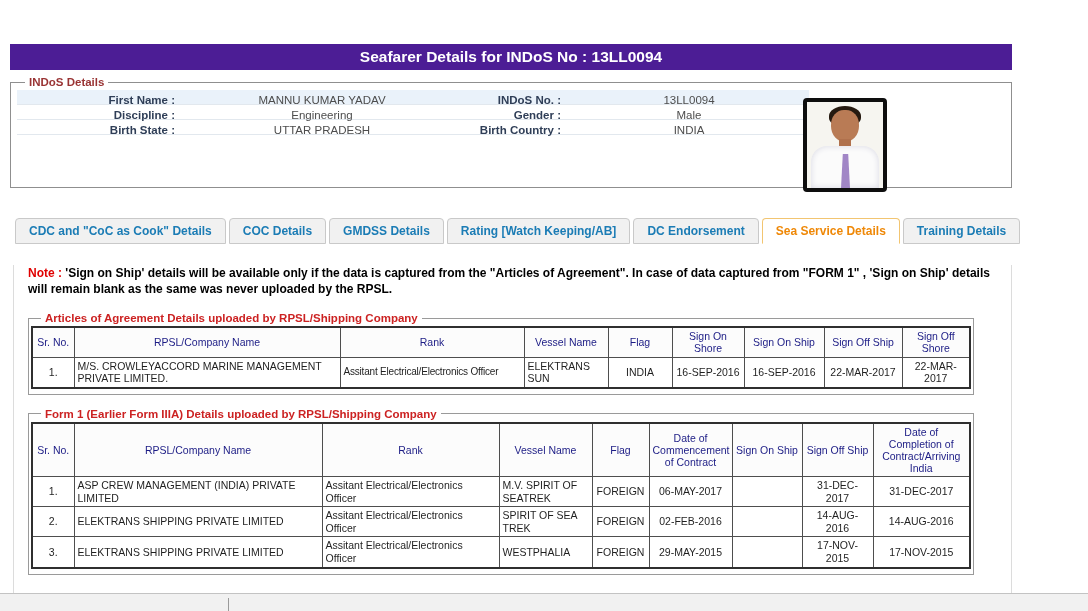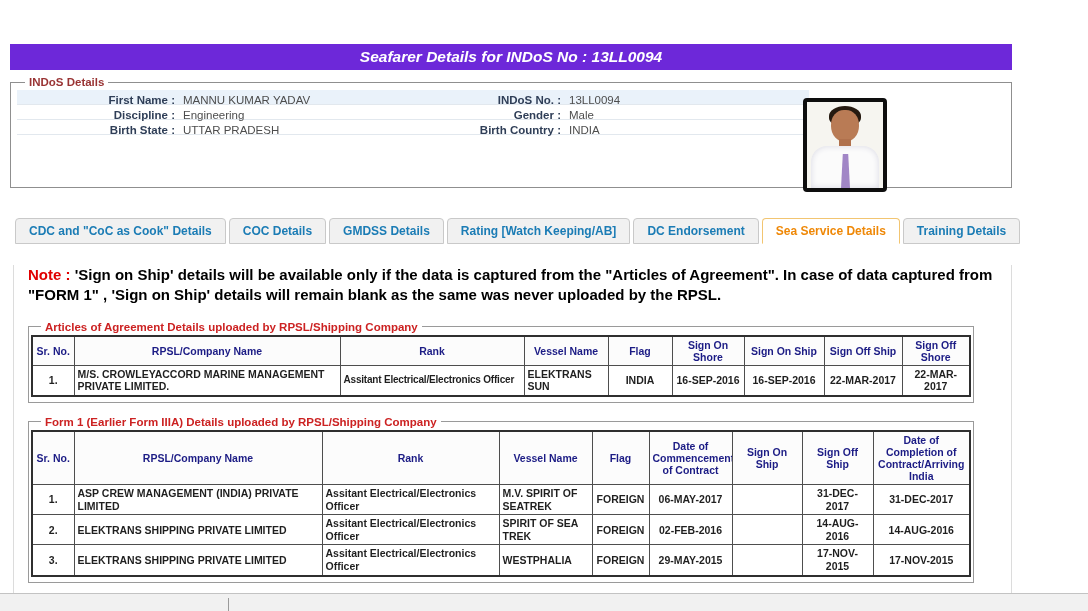--- a/index.html
+++ b/index.html
@@ -1,34 +1,34 @@
 <!DOCTYPE html>
 <html><head>
 <meta charset="utf-8">
 <style>
   * { margin:0; padding:0; box-sizing:border-box; }
   body { background:#fff; font-family:"Liberation Sans", sans-serif; }
   .page { position:relative; width:1088px; height:611px; background:#fff; overflow:hidden; }
   .content { position:absolute; left:10px; top:44px; width:1002px; }
 
-  .titlebar { height:26px; background:#6d28d9; color:#fff; font-weight:bold;
-              font-size:15.5px; text-align:center; line-height:26px;font-style:italic; }
+  .titlebar { height:26px; background:#4c1d95; color:#fff; font-weight:bold;
+              font-size:15.5px; text-align:center; line-height:26px; }
 
   
   fieldset.indos { margin-top:6px; height:112px; border:1px solid #8f8f8f;
                    padding:0 6px; position:relative; }
   fieldset.indos legend { margin-left:8px; padding:0 4px; font-size:11.5px;
                           font-weight:bold; color:#993333; }
   .rows { margin-top:2px; width:792px; }
   .frow { display:flex; height:15px; line-height:21px; font-size:11.5px;
           border-bottom:1px solid #e2e8ee; }
   .frow.striped { background:#eaf2fa; }
   .flabel { font-weight:bold; color:#2f3e57; text-align:right; }
   .flabel.l1 { width:158px; }
-  .fvalue { color:#4d4d4d; padding-left:8px; }
+  .fvalue { color:#4d4d4d; padding-left:8px;text-align:center; }
   .fvalue.v1 { width:286px; }
   .flabel.l2 { width:100px; }
   .fvalue.v2 { flex:1; }
 
   
   .photo { position:absolute; left:792px; top:10px; width:84px; height:94px;
            border:4px solid #0e0e0e; border-radius:4px; background:#f6f5f0; overflow:hidden; }
   .photo .hair { position:absolute; left:22px; top:4px; width:32px; height:20px;
                  border-radius:50% 50% 40% 40%; background:#261a10; }
   .photo .head { position:absolute; left:24px; top:8px; width:28px; height:32px;
@@ -45,32 +45,32 @@
   .tab { display:inline-block; height:26px; line-height:24px; padding:0 13px;
          margin-right:3px; background:#f1f1f1; border:1px solid #c9c9c9;
          border-radius:4px 4px 0 0; color:#1b7cb5; font-weight:bold; font-size:12px;
          cursor:pointer; position:relative; }
   .tab.active { background:#fff; color:#ef8807; border-color:#f2c571;
                 border-bottom-color:#fff; z-index:2; }
 
   
   .panel { margin-left:3px; height:348px; border-left:1px solid #dcdcdc;
            border-right:1px solid #dcdcdc; position:relative; }
-  .note { margin:21px 14px 0 14px; font-size:15px; font-weight:bold; color:#000;
+  .note { margin:21px 14px 0 14px; font-size:12px; font-weight:bold; color:#000;
           line-height:1.35; }
   .note .red { color:#e00000; }
 
   fieldset.tbl { margin:15px 42px 0 14px; border:1px solid #9a9a9a; padding:2px 2px 5px 2px; }
   fieldset.tbl legend { margin-left:10px; padding:0 4px; font-size:11.5px;
                         font-weight:bold; color:#cc2222; }
   fieldset.tbl.second { margin-top:13px; }
 
   table { border-collapse:collapse; width:938px; table-layout:fixed;
           border:2px solid #2f2f2f; }
-  th, td { border:1px solid #4e4e4e; font-size:10.5px; font-weight:bold;
+  th, td { border:1px solid #4e4e4e; font-size:10.5px; font-weight:normal;
            padding:2px 3px; overflow:hidden; }
   th { color:#1c1c85; background:#fcfcfc; text-align:center; line-height:1.15; }
   td { color:#1f1f1f; line-height:1.2; }
   td.c { text-align:center; }
   td.l { text-align:left; }
   td.tight { font-size:10px; letter-spacing:-0.2px; }
   tr.t1row td { height:27px; }
   tr.t2row td { height:26px; }
 
   

